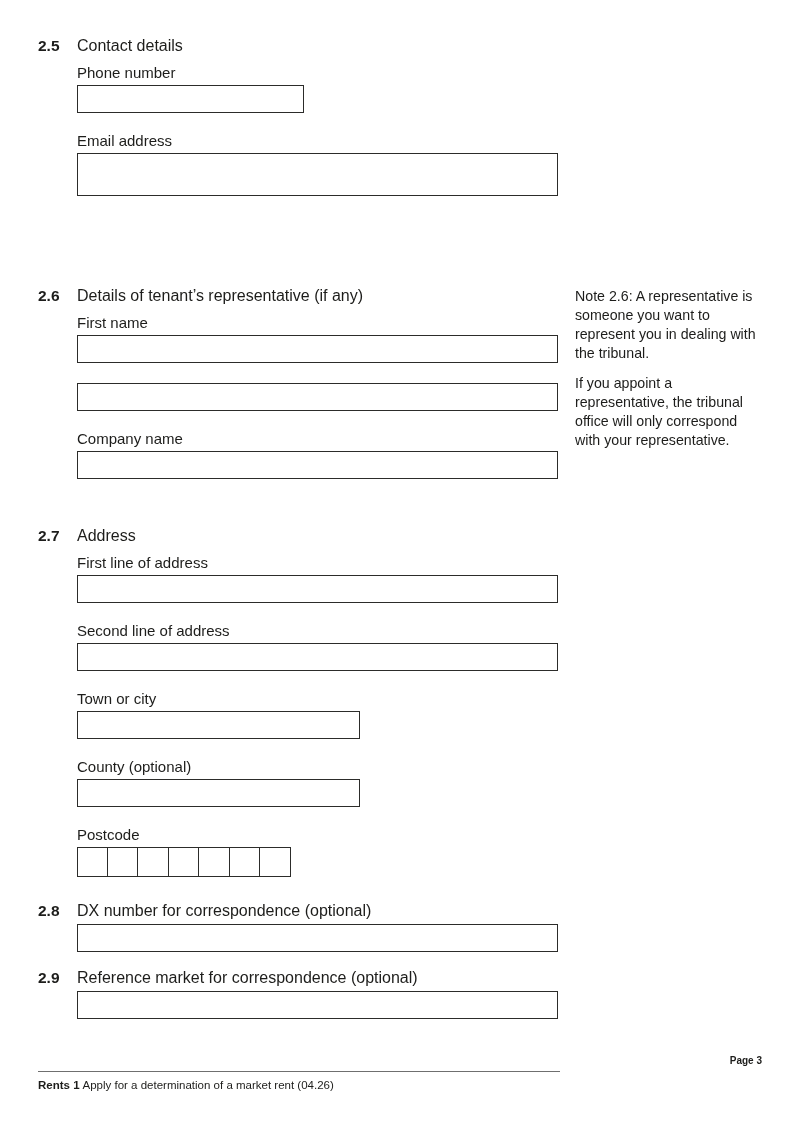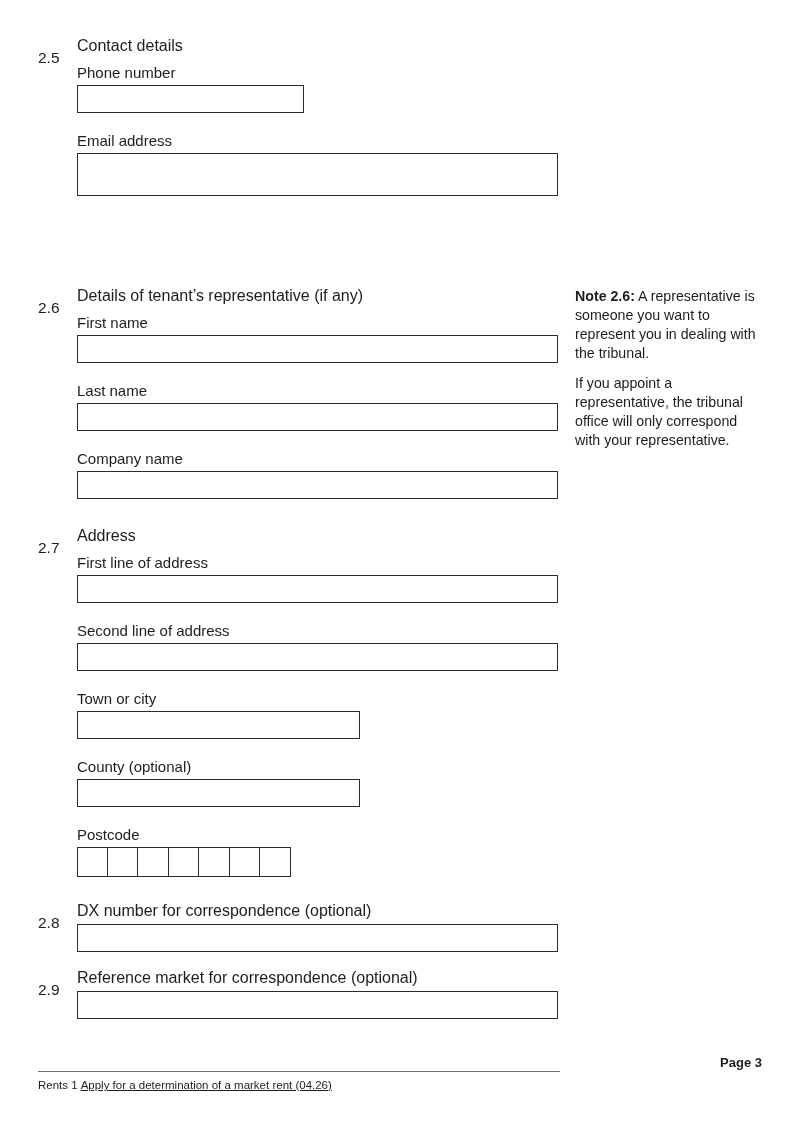--- a/index.html
+++ b/index.html
@@ -18,22 +18,22 @@
   .section {
     position: absolute;
     left: 0;
     width: 600px;
     padding-left: 77px;
     box-sizing: border-box;
   }
   .sec-num {
     position: absolute;
     left: 38px;
-    top: 12px;
-    font-weight: 400;
+    top: 0;
+    font-weight: 700;
     font-size: 15.5px;
     line-height: 16px;
   }
   .sec-head {
     font-size: 16px;
     line-height: 16px;
     margin-bottom: 11px;
   }
   .sec-head.mb5 { margin-bottom: 5px; }
   .field { margin-bottom: 20px; }
@@ -66,45 +66,45 @@
   .note {
     position: absolute;
     left: 575px;
     top: 287px;
     width: 186px;
     font-size: 14.2px;
     line-height: 19px;
   }
   .note p { margin: 0; }
   .note p + p { margin-top: 11px; }
-  .note b { font-weight: 700; }
+  .note b { font-weight: 400; }
   .page-number {
     position: absolute;
     top: 1055px;
     right: 38px;
-    font-size: 13px;
+    font-size: 10px;
     font-weight: 700;
   }
   .footer-rule {
     position: absolute;
     left: 38px;
     top: 1071px;
     width: 522px;
     height: 0;
     border-top: 1.5px solid #6f6f6f;
   }
   .footer-text {
     position: absolute;
     left: 38px;
     top: 1078px;
     font-size: 11.5px;
     line-height: 14px;
   }
-  .footer-text b { font-weight: 400; }
-  .footer-title { margin-left: 3px; text-decoration: underline; }
+  .footer-text b { font-weight: 700; }
+  .footer-title { margin-left: 3px; }
   
   .sec-2-5 { top: 38px; }
   .sec-2-6 { top: 288px; }
   .sec-2-7 { top: 528px; }
   .sec-2-8 { top: 903px; }
   .sec-2-9 { top: 970px; }
 </style>
 </head>
 <body>
 
@@ -124,21 +124,20 @@
   </section>
 
   <section class="section sec-2-6">
     <span class="sec-num">2.6</span>
     <div class="sec-head">Details of tenant’s representative (if any)</div>
     <div class="field">
       <div class="field-label">First name</div>
       <div class="box h-std w-full"></div>
     </div>
     <div class="field">
-      <div class="field-label">Last name</div>
       <div class="box h-std w-full"></div>
     </div>
     <div class="field">
       <div class="field-label">Company name</div>
       <div class="box h-std w-full"></div>
     </div>
   </section>
 
   <aside class="note">
     <p><b>Note 2.6:</b> <span>A representative is someone you want to represent you in dealing with the tribunal.</span></p>

